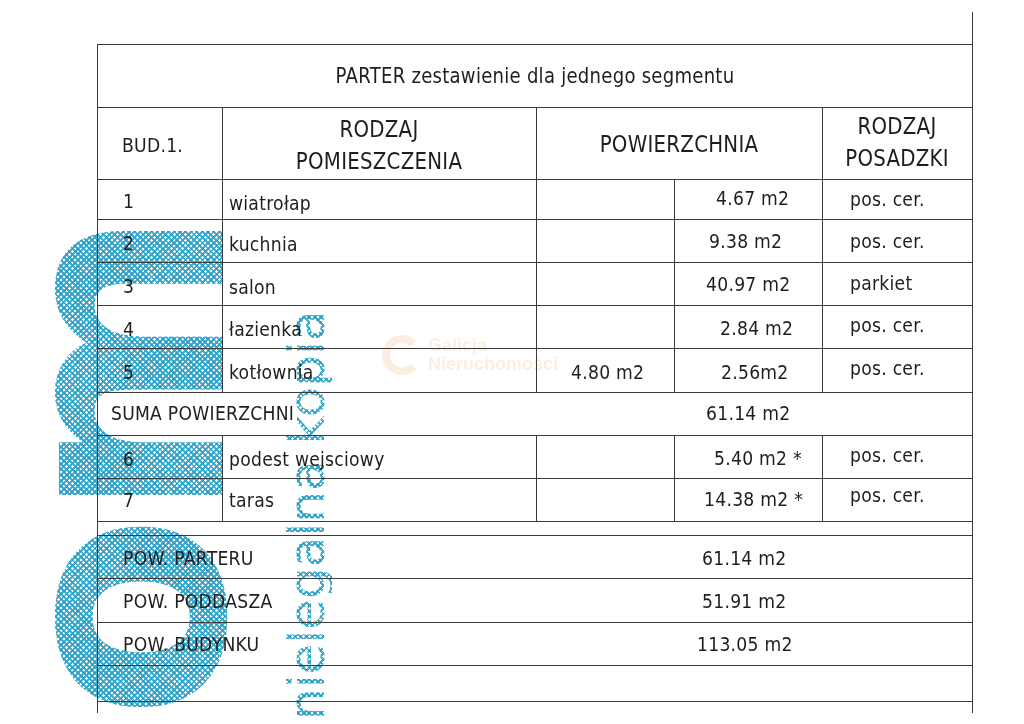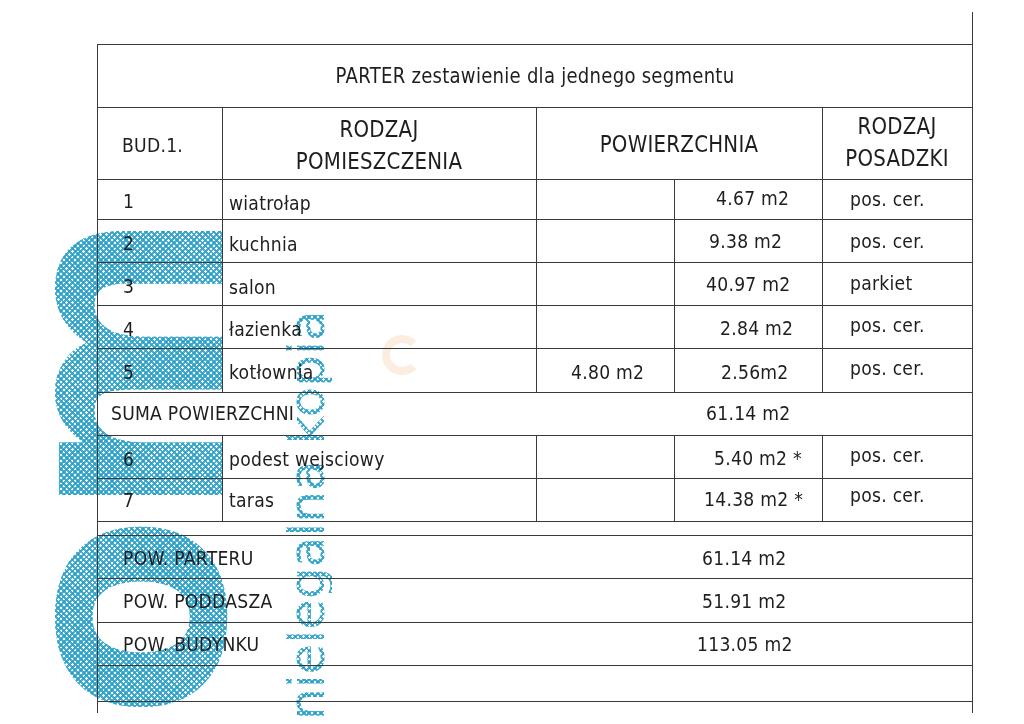--- a/index.html
+++ b/index.html
@@ -51,20 +51,24 @@
       font-size: 18px; line-height: 19px;
     }
   </style>
 </head>
 <body>
 
 <div class="wm-blue wm-om">om</div>
 <div class="wm-blue wm-kopia">nielegalna kopia</div>
 <div class="wm-orange">
   <div class="logo"></div>
+  <div class="words">
+    <div>Galicja</div>
+    <div>Nieruchomości</div>
+  </div>
 </div>
 
 <div>
 
   <div class="vline" style="left:97px; top:44px; height:669px;"></div>
   <div class="vline" style="left:972px; top:12px; height:701px;"></div>
   <div class="hline" style="left:97px; top:44px; width:876px;"></div>
 
   <div class="hline" style="left:97px; top:107px; width:876px;"></div>
   <div class="hline" style="left:97px; top:179px; width:876px;"></div>

